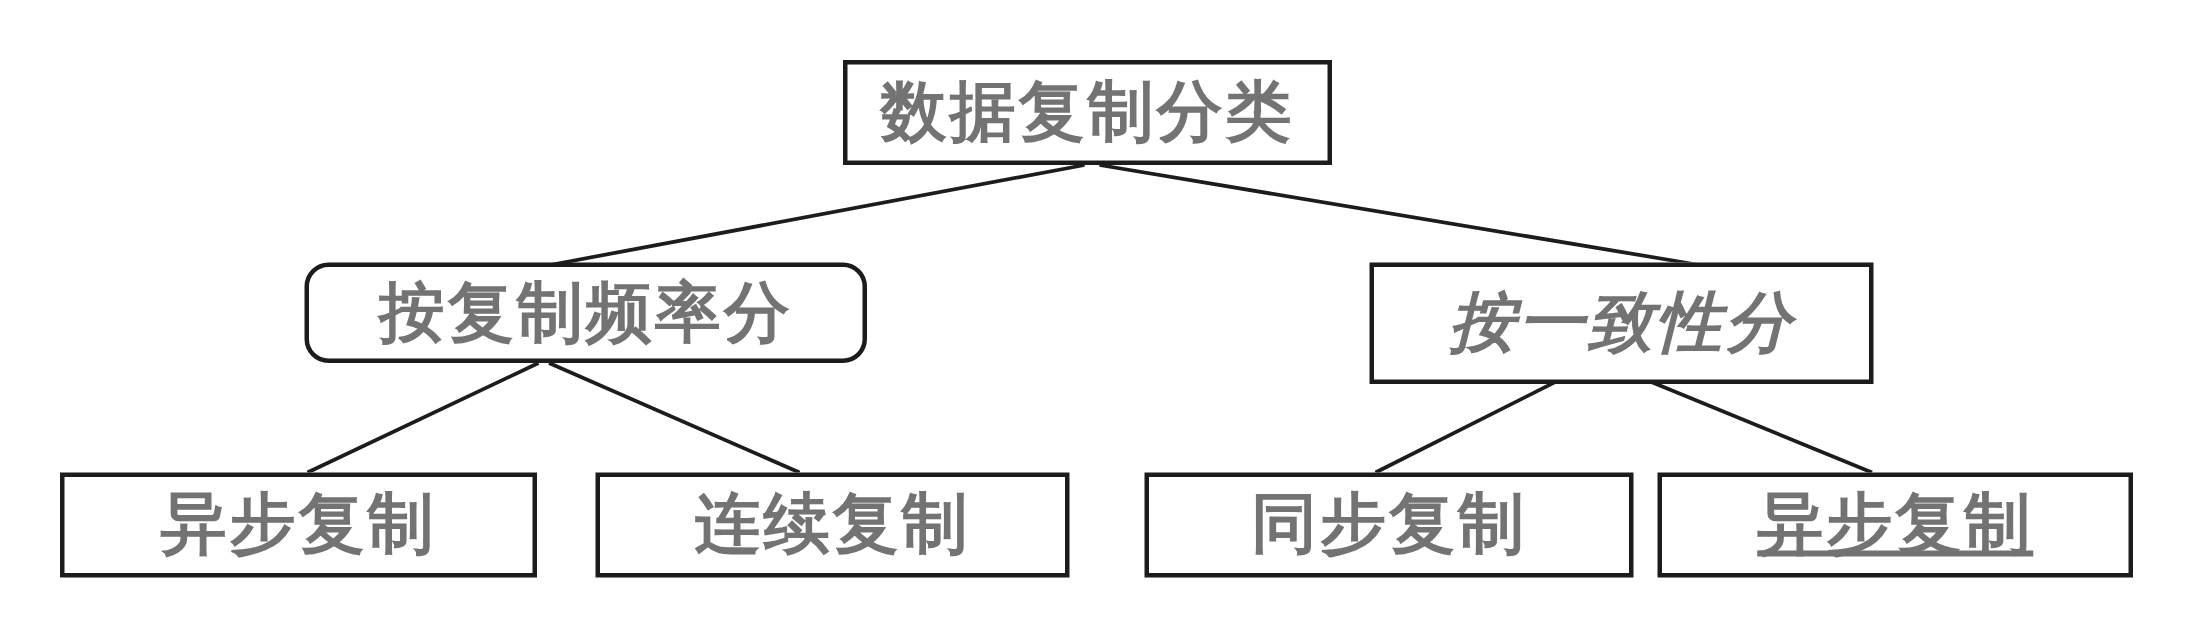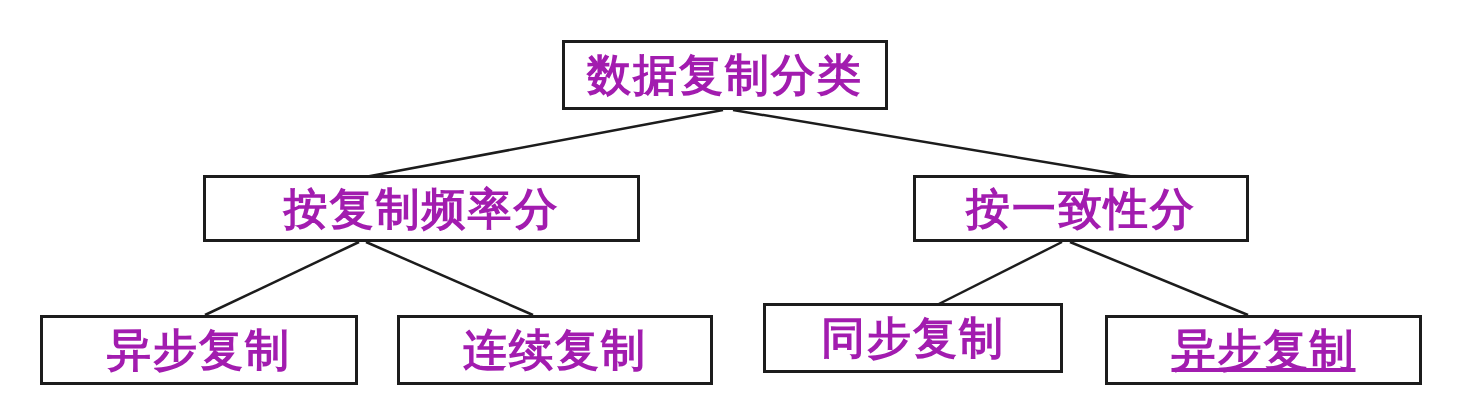--- a/index.html
+++ b/index.html
@@ -20,37 +20,37 @@
     left: 0;
     top: 0;
     width: 1474px;
     height: 418px;
   }
   .node {
     position: absolute;
     box-sizing: border-box;
     background: #ffffff;
     border: 3px solid #1c1c1c;
-    color: #a21caf;
+    color: #737373;
     display: flex;
     align-items: center;
     justify-content: center;
     font-size: 44px;
     font-weight: 600;
     letter-spacing: 2px;
     white-space: nowrap;
     line-height: 1;
   }
   
   .node-root    { left: 562px; top: 40px;  width: 326px; height: 70px; }
-  .node-freq    { left: 203px; top: 175px; width: 437px; height: 67px; }
-  .node-cons    { left: 913px; top: 175px; width: 336px; height: 67px; }
+  .node-freq    { left: 203px; top: 175px; width: 375px; height: 67px; border-radius: 16px; }
+  .node-cons    { left: 913px; top: 175px; width: 336px; height: 81px; font-style: italic; }
   .node-fixed   { left: 40px;  top: 315px; width: 318px; height: 70px; }
   .node-cont    { left: 397px; top: 315px; width: 316px; height: 70px; }
-  .node-sync    { left: 763px; top: 303px; width: 300px; height: 70px; }
+  .node-sync    { left: 763px; top: 315px; width: 326px; height: 70px; }
   .node-async   { left: 1105px;top: 315px; width: 317px; height: 70px; text-decoration: underline; }
 </style>
 </head>
 <body>
 
 <div class="canvas">
 
   <svg class="connectors" viewBox="0 0 1474 418" xmlns="http://www.w3.org/2000/svg">
     <line x1="723" y1="110" x2="365" y2="177" stroke="#1c1c1c" stroke-width="2.5"></line>
     <line x1="733" y1="110" x2="1135" y2="177" stroke="#1c1c1c" stroke-width="2.5"></line>

